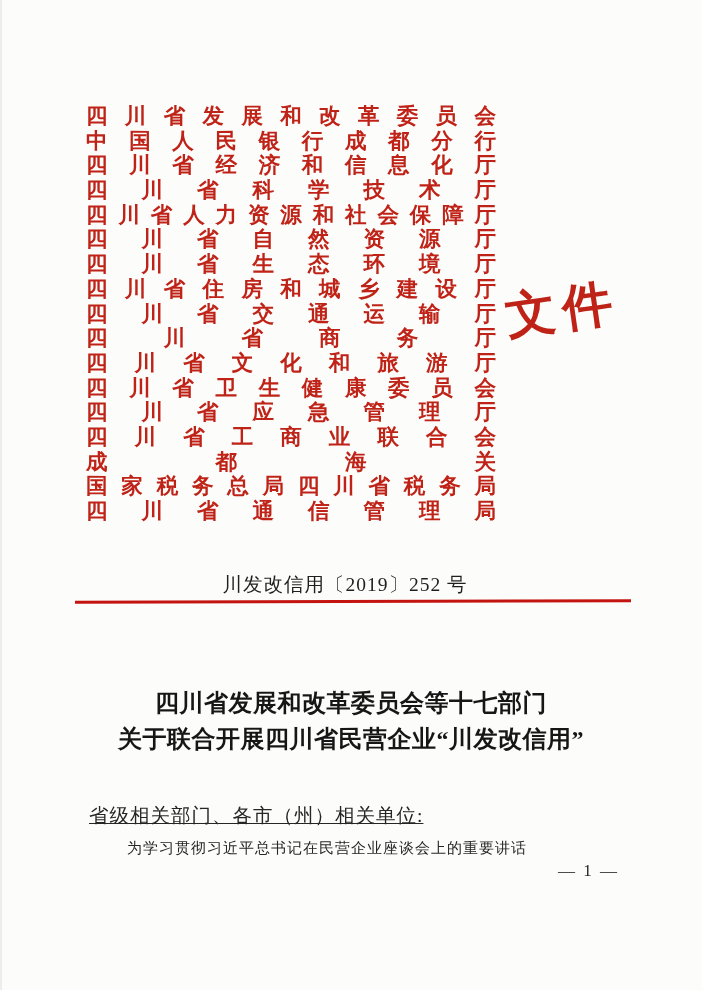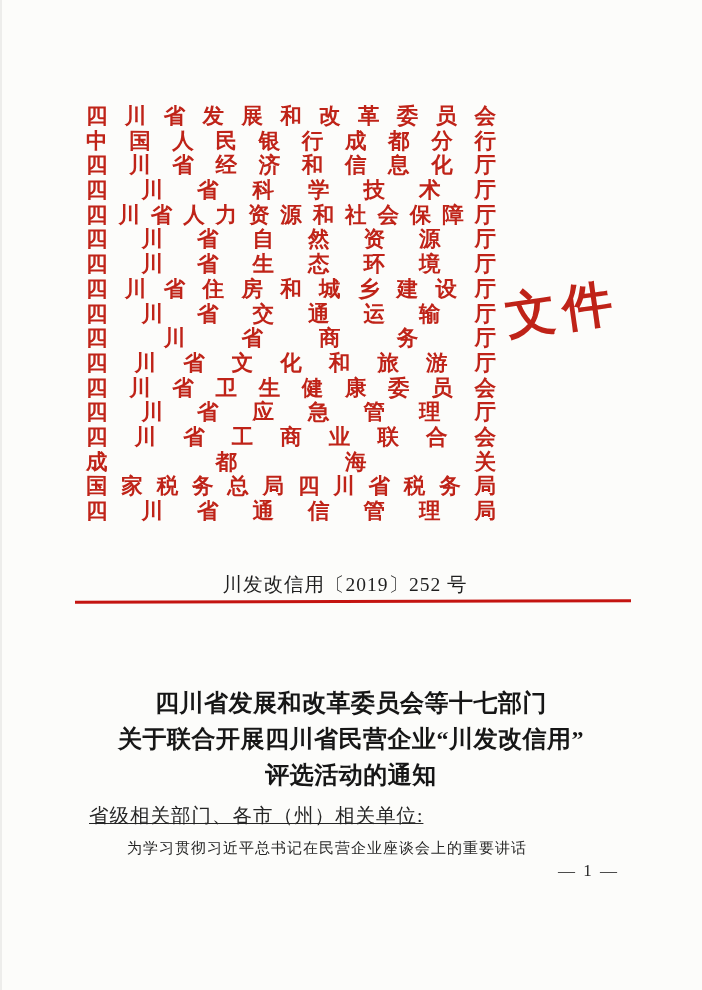--- a/index.html
+++ b/index.html
@@ -314,21 +314,20 @@
 
   <div class="doc-label">文件</div>
 
   <div class="doc-number">川发改信用〔2019〕252 号</div>
 
   <div class="red-rule"></div>
 
   <div class="title-block">
     <div>四川省发展和改革委员会等十七部门</div>
     <div>关于联合开展四川省民营企业“川发改信用”</div>
-    <div>评选活动的通知</div>
   </div>
 
   <div class="salutation">省级相关部门、各市（州）相关单位:</div>
 
   <div class="body-paragraph">为学习贯彻习近平总书记在民营企业座谈会上的重要讲话</div>
 
   <div class="page-number">— 1 —</div>
 </div>
 
 </body></html>

